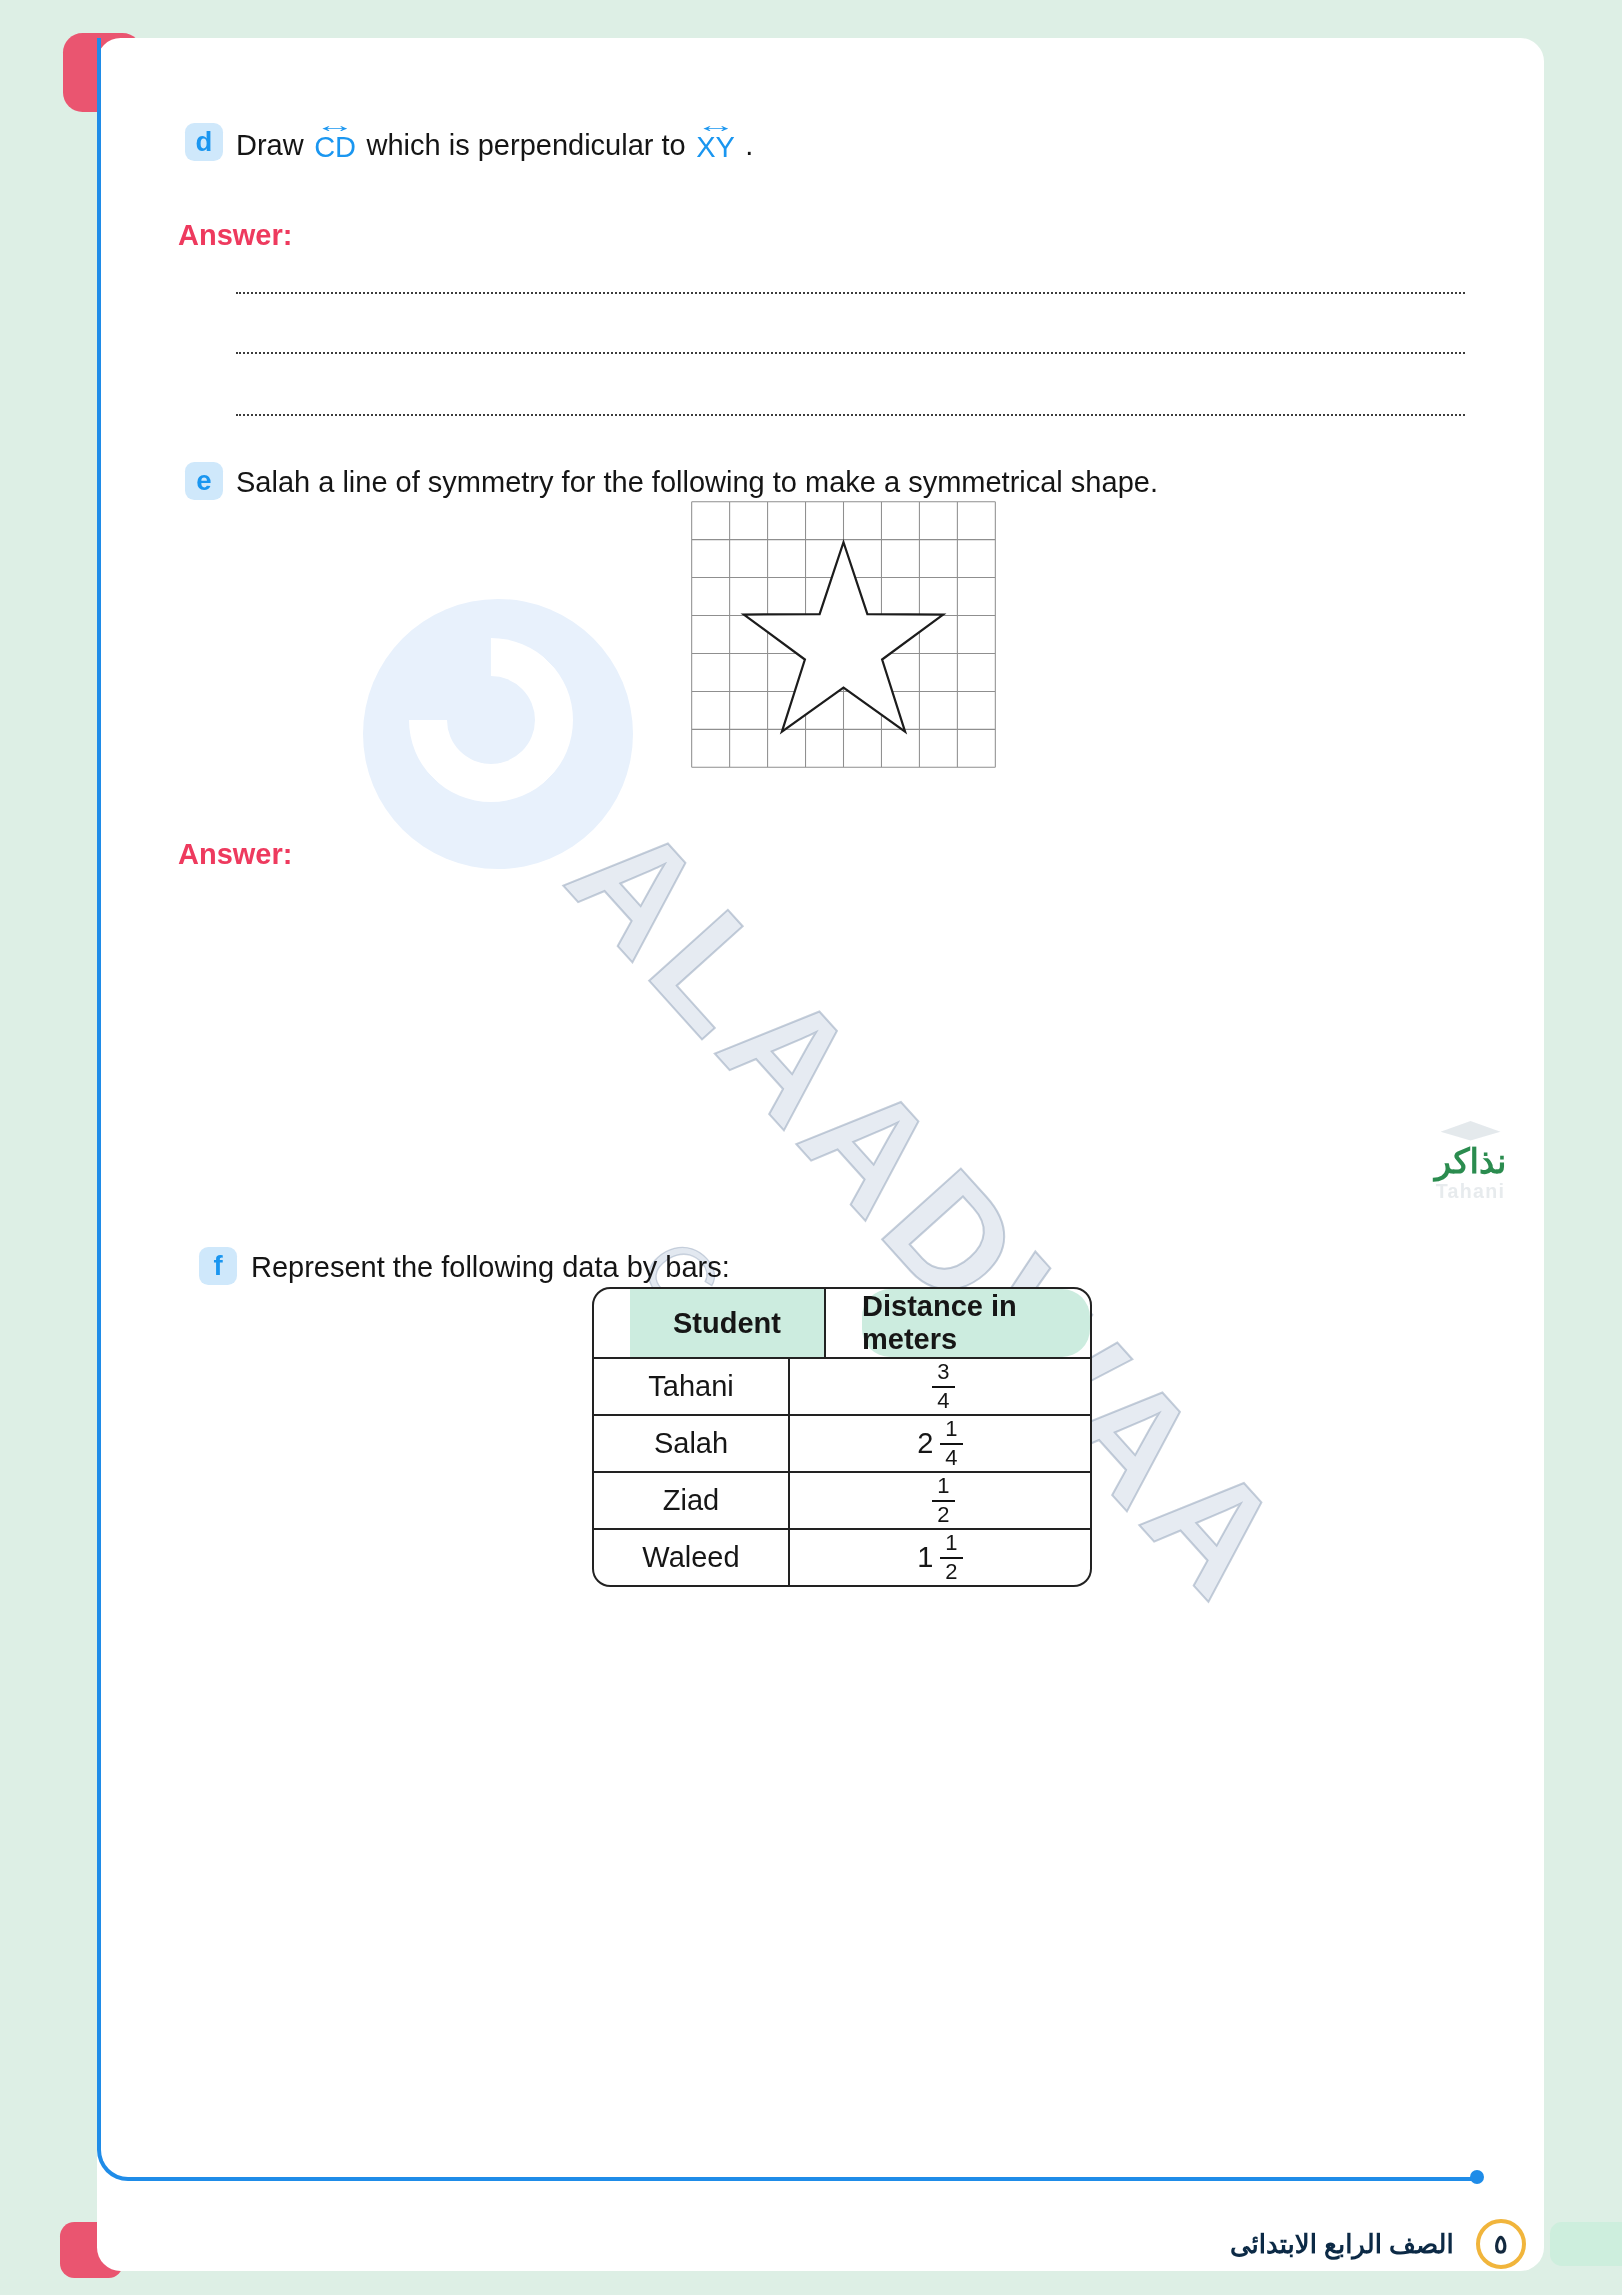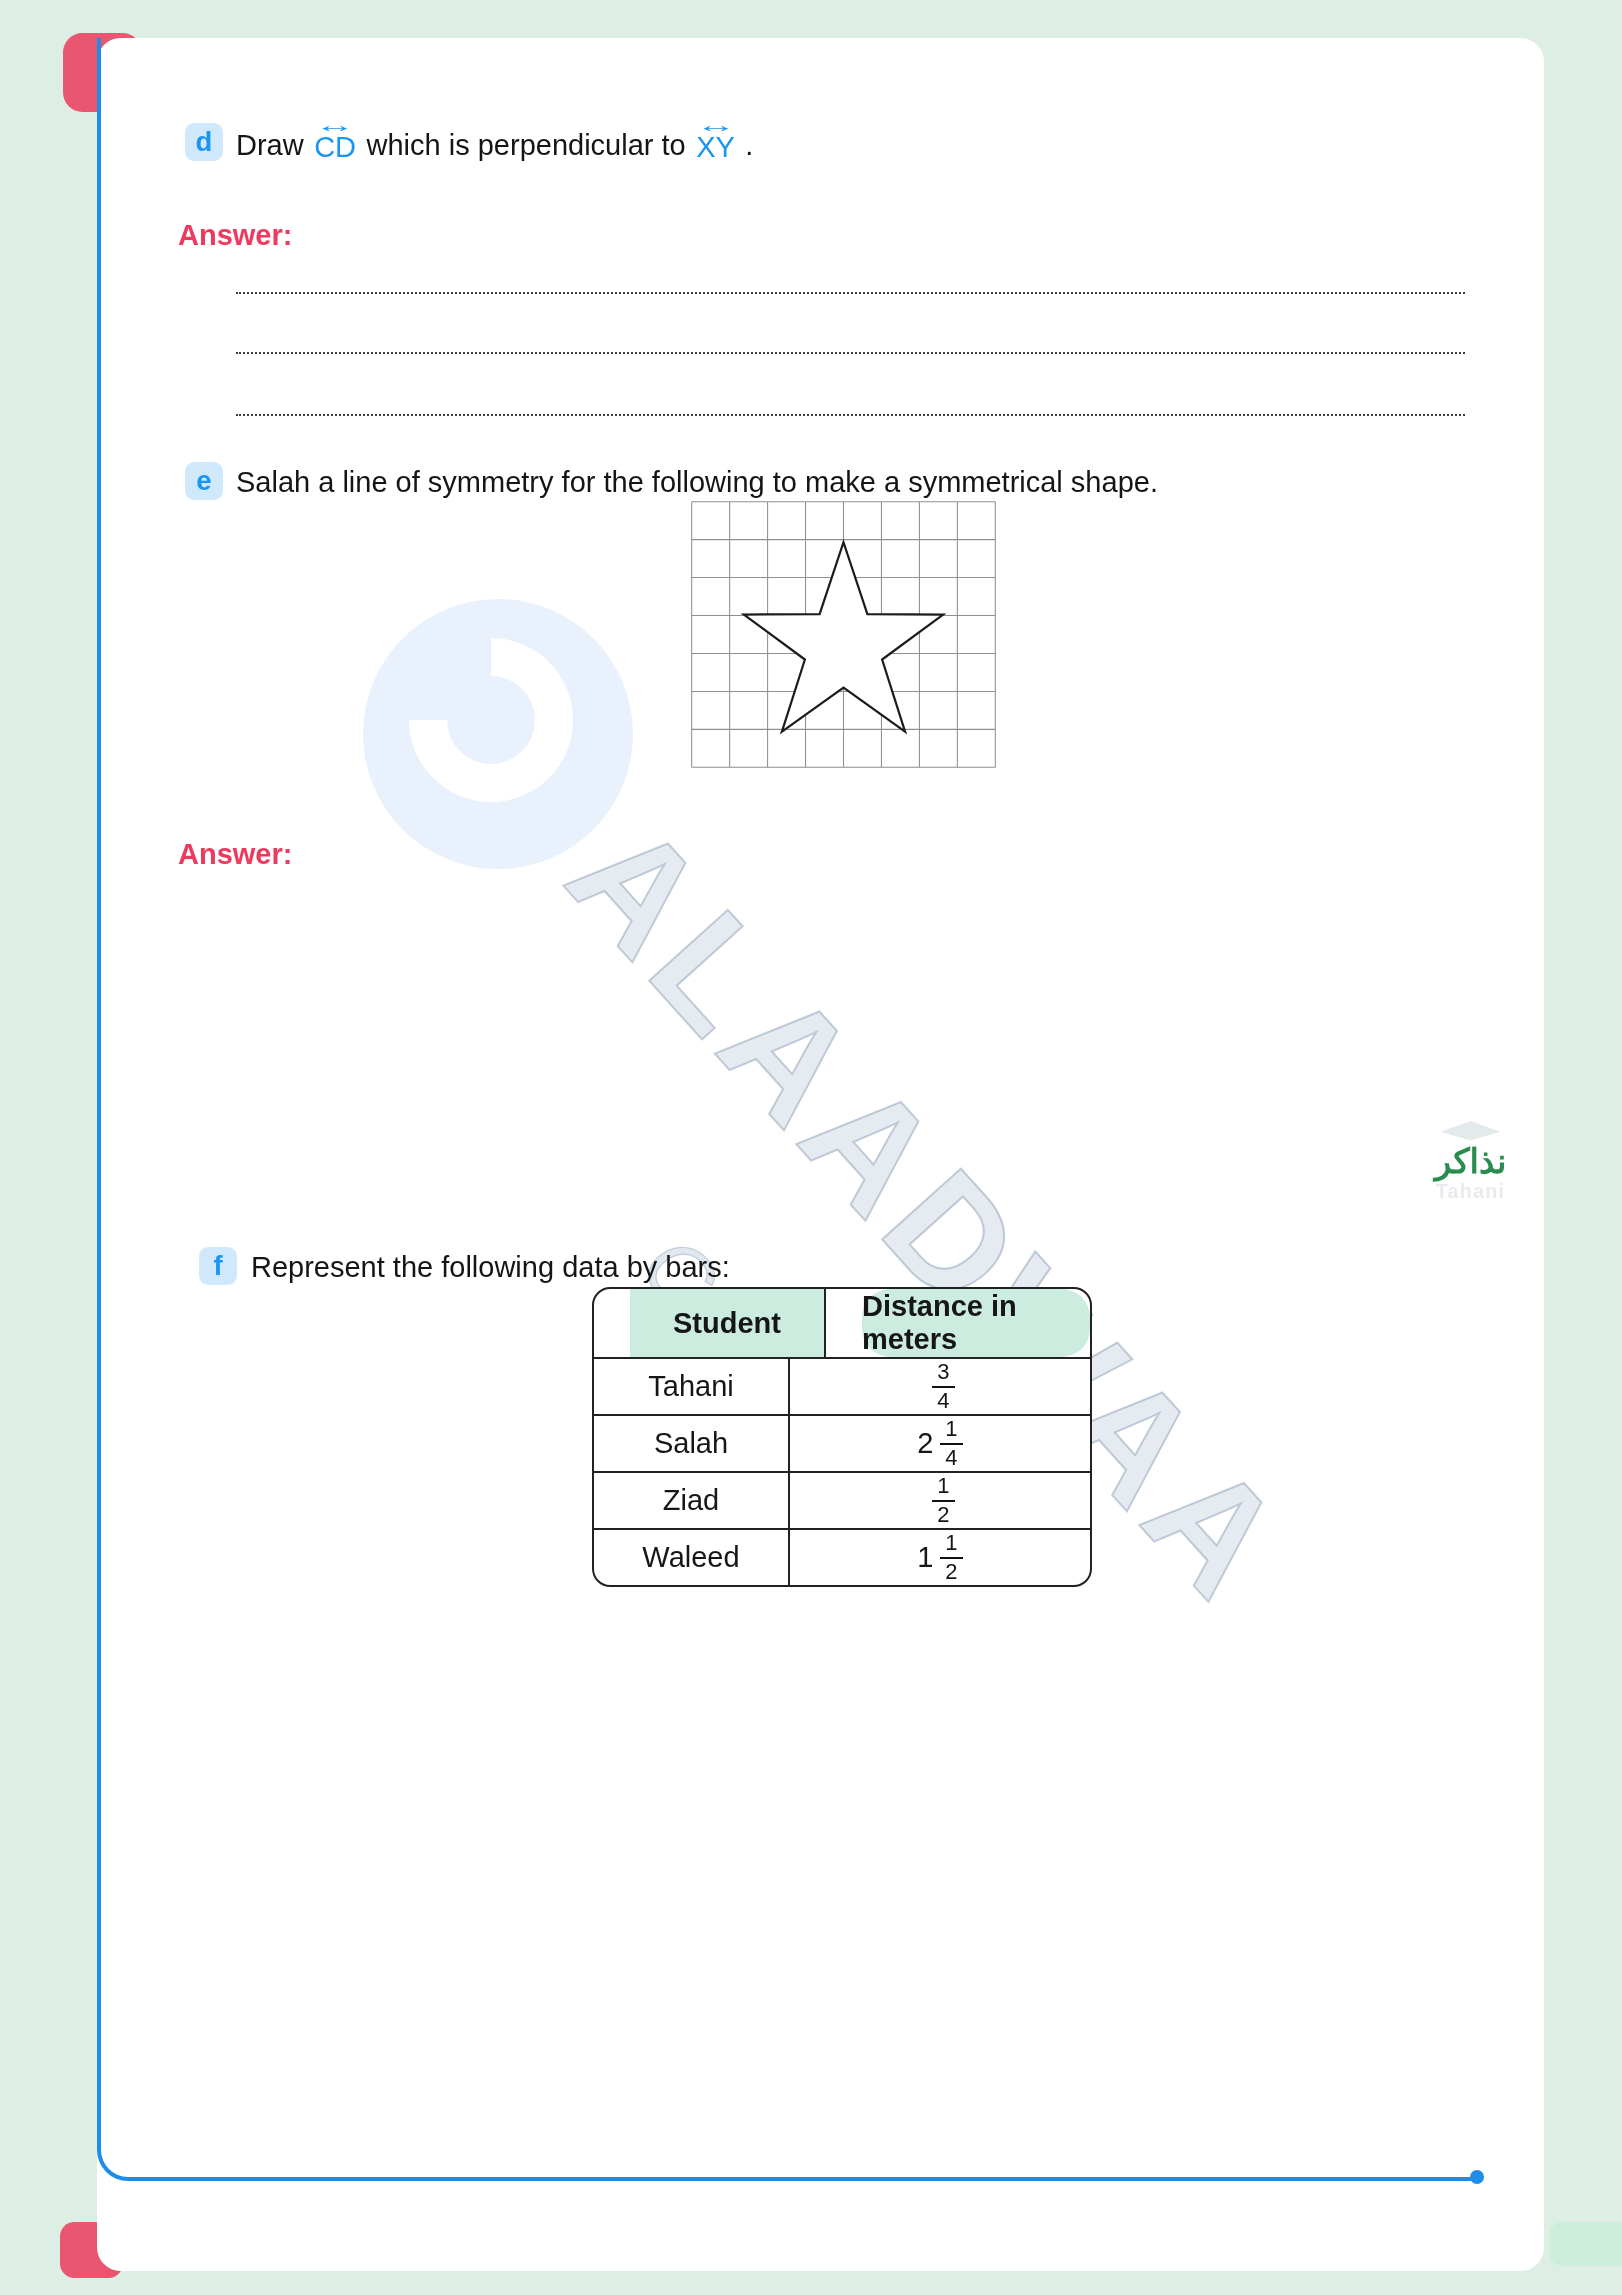--- a/index.html
+++ b/index.html
@@ -203,18 +203,22 @@
         <div class="tc c2">
           <span class="whole">1</span>
           <span class="frac">
             <span class="num">1</span>
             <span class="den">2</span>
           </span>
         </div>
       </div>
     </div>
 
+    <div class="footer">
+      <span class="grade-ar">الصف الرابع الابتدائى</span>
+      <span class="page-circle">٥</span>
+    </div>
 
   </div>
 
   <div class="mint-bar"></div>
 </div>
 
 
 </body></html>

